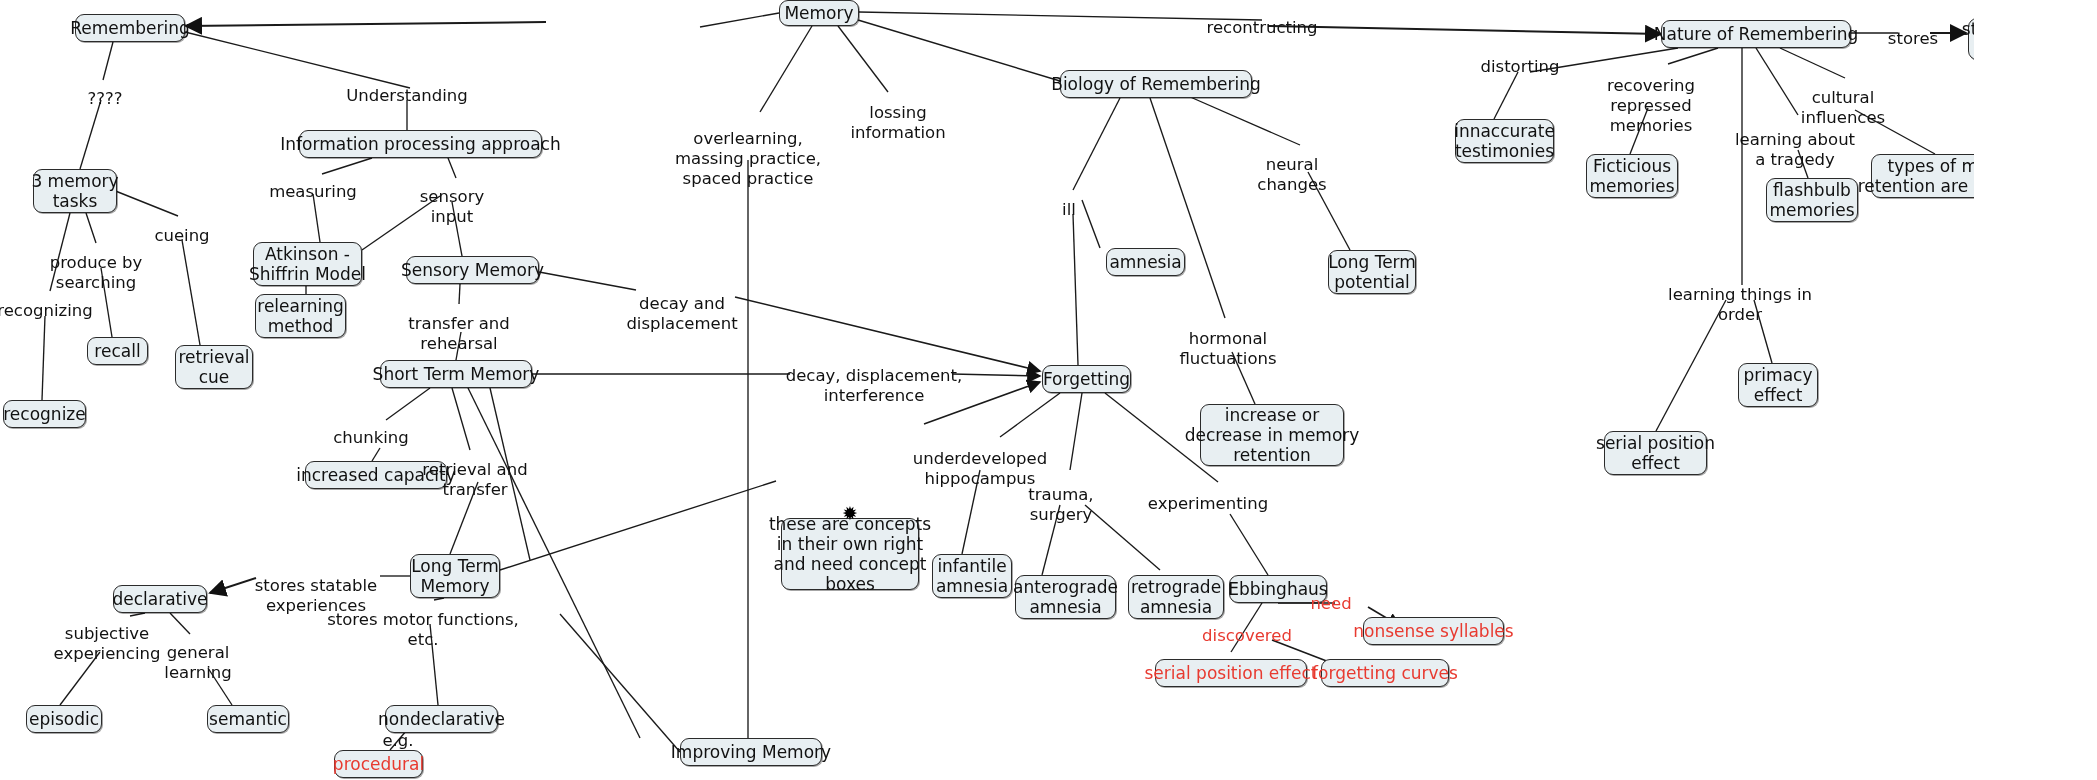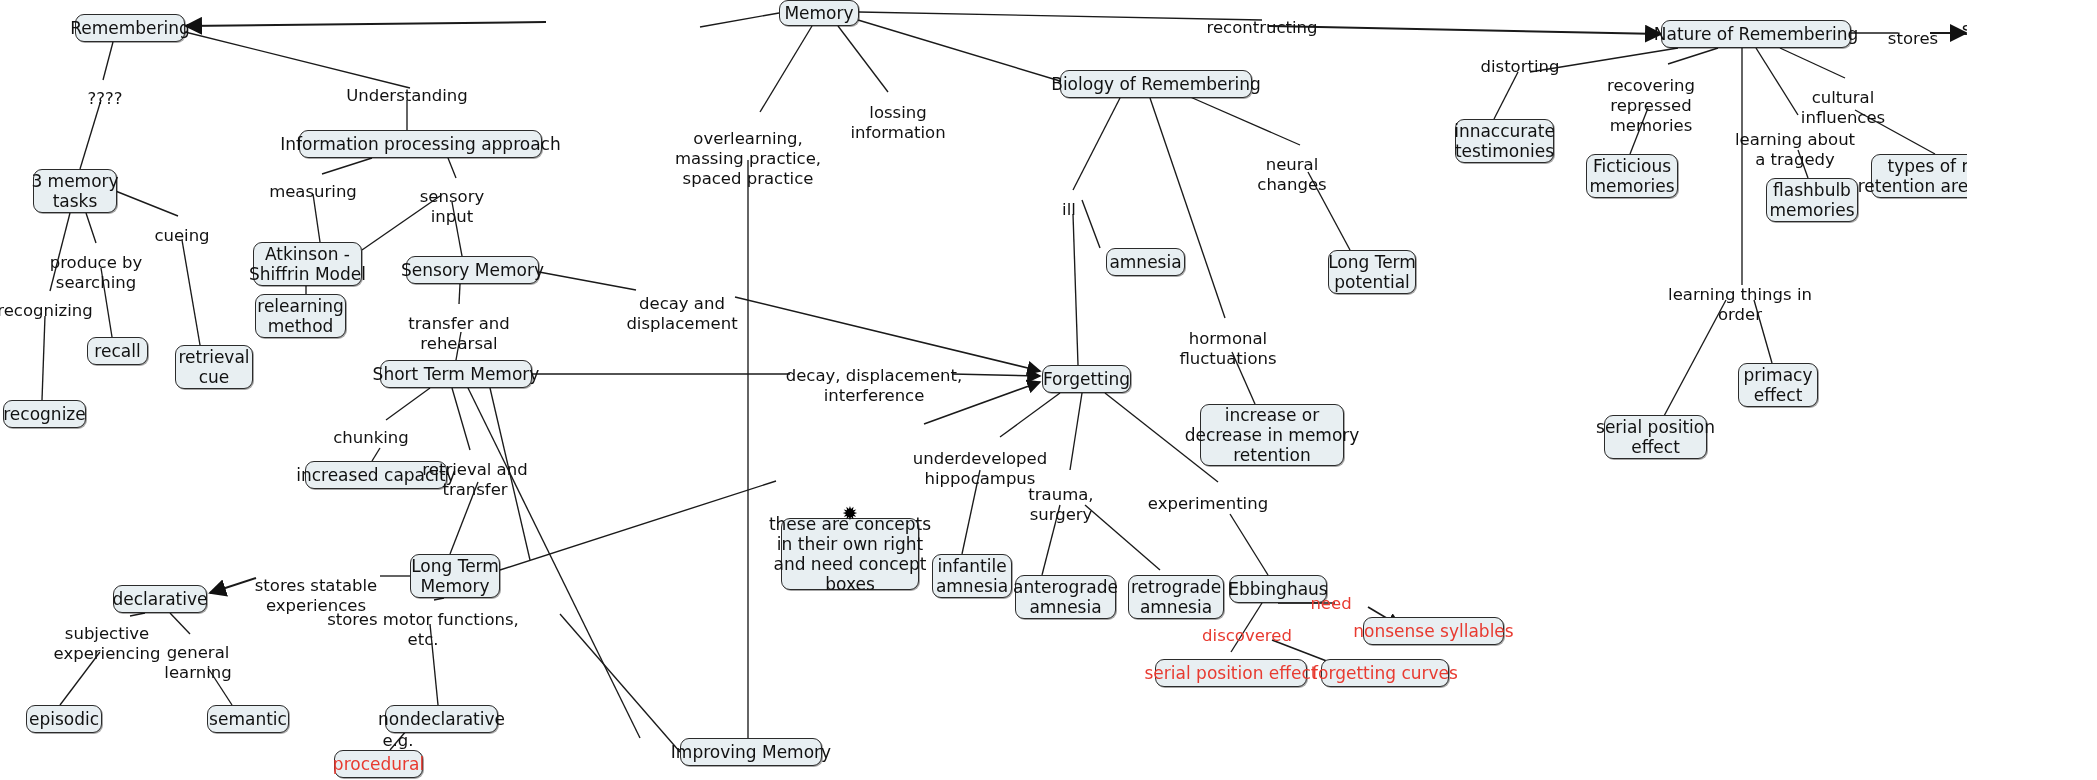--- a/index.html
+++ b/index.html
@@ -1,17 +1,17 @@
 <!DOCTYPE html>
 <html><head>
 <meta charset="utf-8">
 <style>
   html,body{margin:0;padding:0;background:#ffffff;}
   #map{position:relative;width:1967px;height:780px;background:#ffffff;
-       font-family:"DejaVu Sans","Liberation Sans",sans-serif;overflow:hidden;}
+       font-family:"DejaVu Sans","Liberation Sans",sans-serif;overflow:hidden;padding-left:7px;}
   svg.edges{position:absolute;left:0;top:0;width:2097px;height:780px;pointer-events:none;}
   .node{position:absolute;box-sizing:border-box;background:#e8eff2;border:1px solid #2b2b2b;
         border-radius:9px;color:#111111;font-size:17px;line-height:1.18;
         display:flex;align-items:center;justify-content:center;text-align:center;
         padding:3px 9px;white-space:pre;box-shadow:1px 1px 0 rgba(0,0,0,.35);}
   .node.red{color:#e83a30;}
   .lbl{position:absolute;color:#111111;font-size:16.5px;line-height:1.2;text-align:center;
        white-space:pre;transform:translateX(-50%);}
   .lbl.red{color:#e83a30;}
   .star{position:absolute;color:#000;font-size:19px;line-height:1;transform:translateX(-50%);}
@@ -159,21 +159,21 @@
 decrease in memory
 retention</div>
     <div class="node" style="left: 305px; top: 461px; width: 142px; height: 28px;">increased capacity</div>
     <div class="node" style="left: 781px; top: 518px; width: 138px; height: 72px;">these are concepts
 in their own right
 and need concept
 boxes</div>
     <div class="node" style="left: 410px; top: 554px; width: 90px; height: 44px;">Long Term
 Memory</div>
     <div class="node" style="left: 113px; top: 585px; width: 94px; height: 28px;">declarative</div>
-    <div class="node" style="left: 1604px; top: 415px; width: 103px; height: 44px;">serial position
+    <div class="node" style="left: 1604px; top: 431px; width: 103px; height: 44px;">serial position
 effect</div>
     <div class="node" style="left: 1738px; top: 363px; width: 80px; height: 44px;">primacy
 effect</div>
     <div class="node" style="left: 932px; top: 554px; width: 80px; height: 44px;">infantile
 amnesia</div>
     <div class="node" style="left: 1015px; top: 575px; width: 101px; height: 44px;">anterograde
 amnesia</div>
     <div class="node" style="left: 1128px; top: 575px; width: 96px; height: 44px;">retrograde
 amnesia</div>
     <div class="node" style="left: 1229px; top: 575px; width: 98px; height: 28px;">Ebbinghaus</div>

